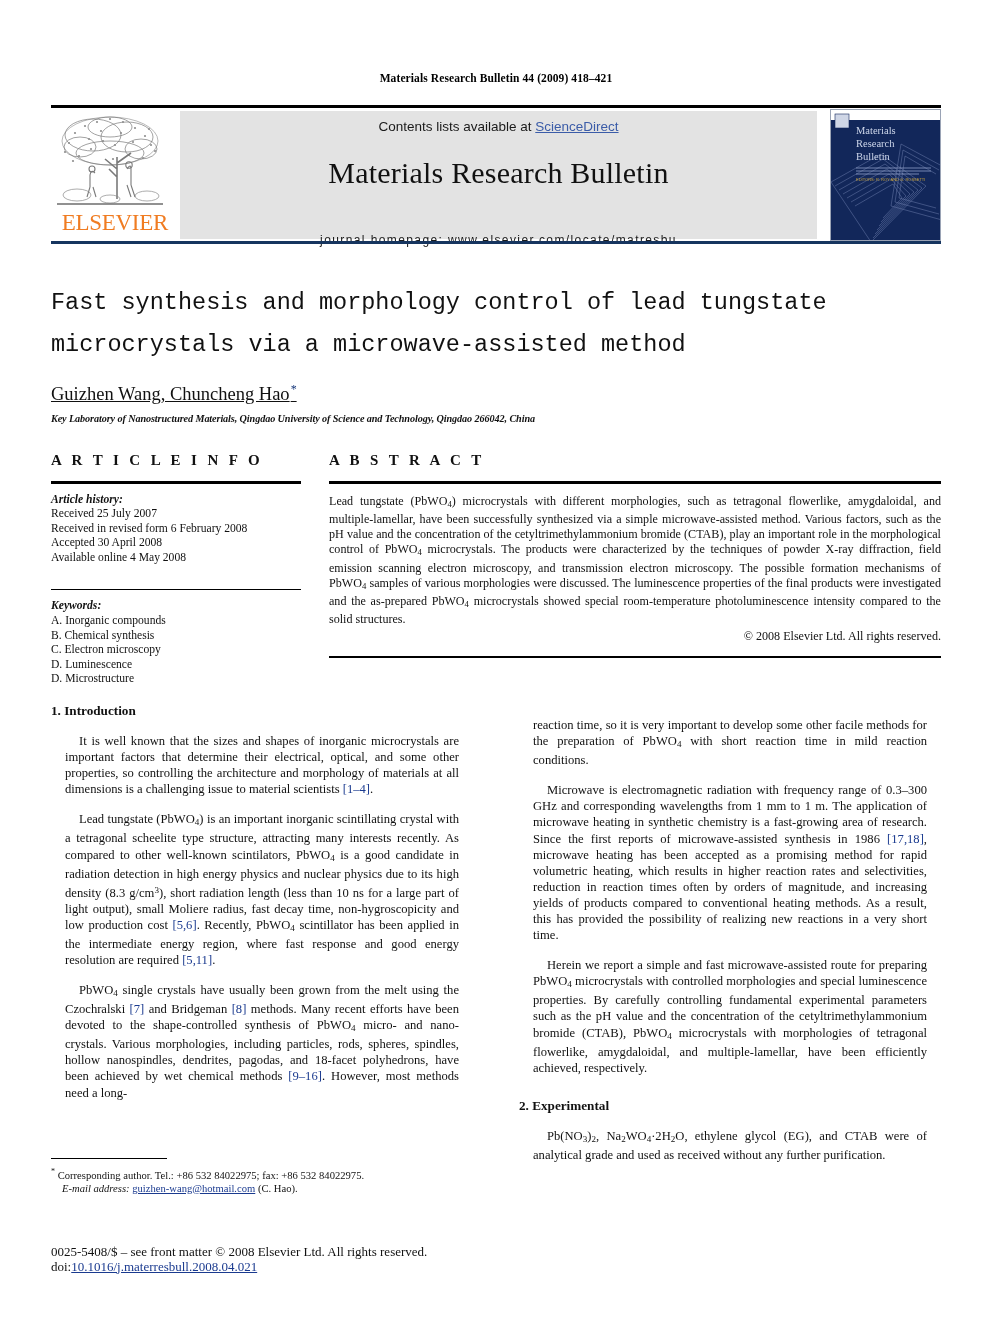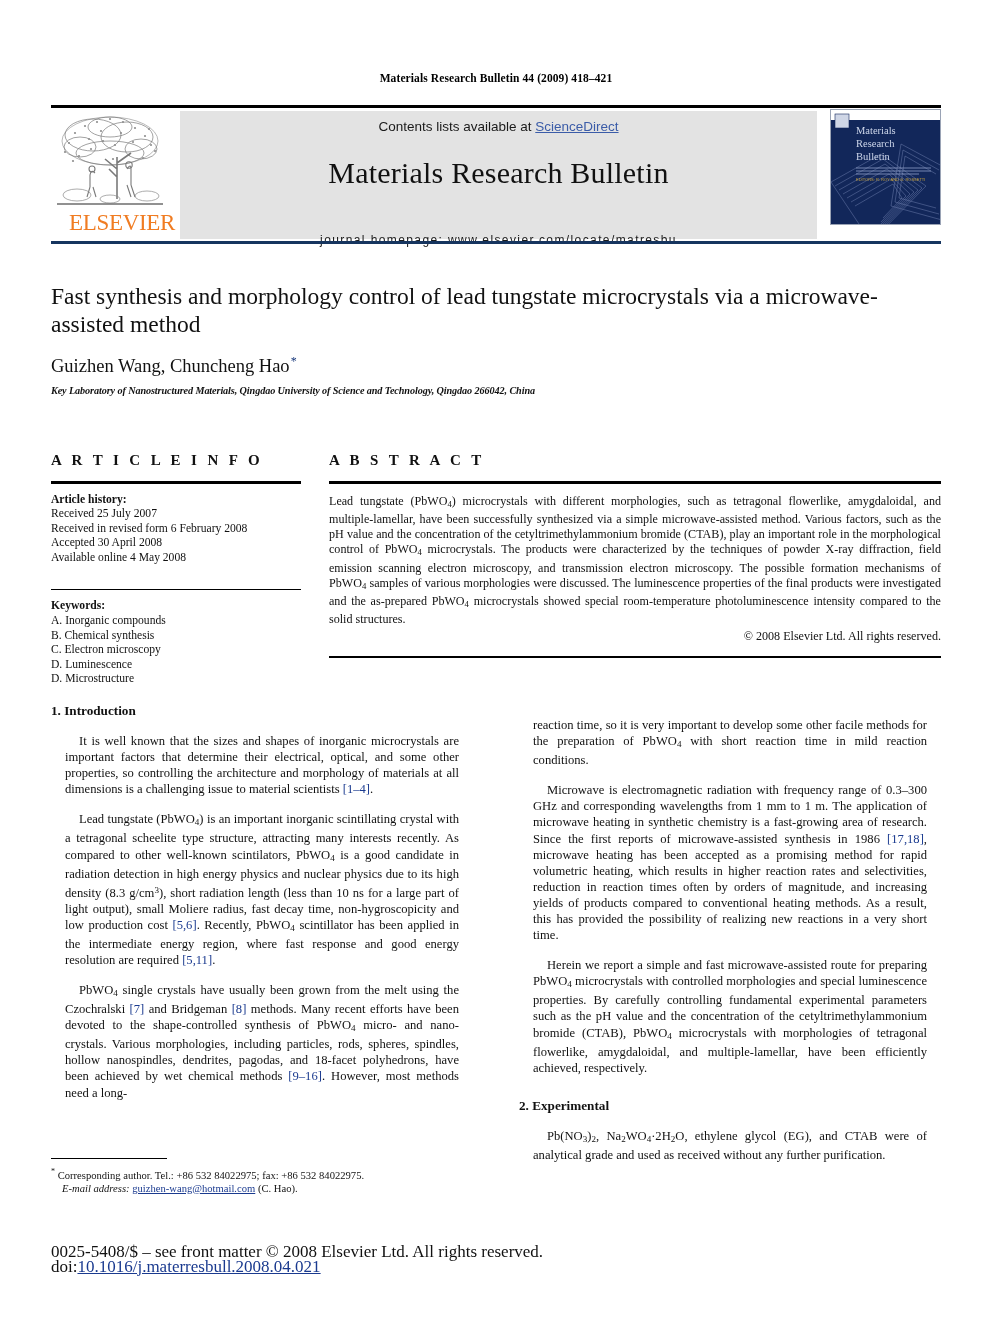--- a/index.html
+++ b/index.html
@@ -58,28 +58,27 @@
   .elsevier-tree {
     position: absolute;
     left: 4px; top: 0;
     width: 110px; height: 98px;
     overflow: hidden;
   }
   .elsevier-wordmark {
     position: absolute;
     left: 1px; top: 99px;
     width: 116px;
-    text-align: center;
+    text-align: right;
     color: #f07c22;
     font-family: "Liberation Serif", serif;
     font-size: 23px;
     letter-spacing: -0.3px;
     line-height: 26px;
     font-weight: 400;
-    margin-left: 12px;
   }
   .grey-band {
     position: absolute;
     left: 129px; top: 6px;
     width: 637px; height: 128px;
     background: #e3e3e3;
   }
   .contents-line {
     position: absolute;
     left: 0; top: 8px;
@@ -109,46 +108,47 @@
     text-align: center;
     font-family: "Liberation Sans", sans-serif;
     font-size: 12px;
     letter-spacing: 1.4px;
     color: #1a1a1a;
     margin-top: 20px;
   }
   .cover-thumb {
     position: absolute;
     left: 779px; top: 4px;
-    width: 111px; height: 116px;
+    width: 111px; height: 132px;
     background: #86efac;
     border: 1px solid #9aa3b5;
     overflow: hidden;
   }
 
   
   .title-block {
     position: absolute;
     left: 51px; top: 282px;
     width: 890px;
   }
   .paper-title {
-    font-family: Liberation Serif, serif;
+    font-family: Liberation Mono, monospace;
     font-size: 23.5px;
-    line-height: 28px;
+    line-height: 42px;
     color: #111;
     margin: 0;
     font-weight: 400;
     width: 830px;
   }
   .authors {
     margin-top: 16px;
     font-family: "Liberation Serif", serif;
     font-size: 18.5px;
     color: #111;
+    text-decoration: underline;
   }
   .corr-star {
     color: #16367a;
     font-size: 12px;
     vertical-align: super;
     margin-left: 1px;
   }
   .affiliation {
     margin-top: 8px;
     font-family: "Liberation Serif", serif;
@@ -190,20 +190,21 @@
   }
   .hist-block, .kw-block {
     font-family: "Liberation Serif", serif;
     font-size: 11.6px;
     line-height: 14.6px;
     color: #111;
   }
   .hist-block { margin-top: 9px; }
   .kw-block { margin-top: 9px; }
   .italic-label {
+    font-style: italic;
     font-weight: bold;
   }
   .kw-rule {
     height: 1px;
     background: #000;
     margin-top: 24px;
   }
   .abstract-text {
     margin-top: 10px;
     font-family: "Liberation Serif", serif;
@@ -281,21 +282,21 @@
   }
   .fn-star { vertical-align: super; font-size: 8px; }
   .fn-indent { display: block; padding-left: 11px; }
   .mail-link { color: #1a3a8f; }
 
   .imprint {
     position: absolute;
     left: 51px; top: 1245px;
     width: 500px;
     font-family: "Liberation Serif", serif;
-    font-size: 17px;
+    font-size: 13px;
     line-height: 14.5px;
     color: #111;
   }
   .doi-link { color: #1a3a8f; }
 </style>
 </head>
 <body>
 
 <div class="page">
 

